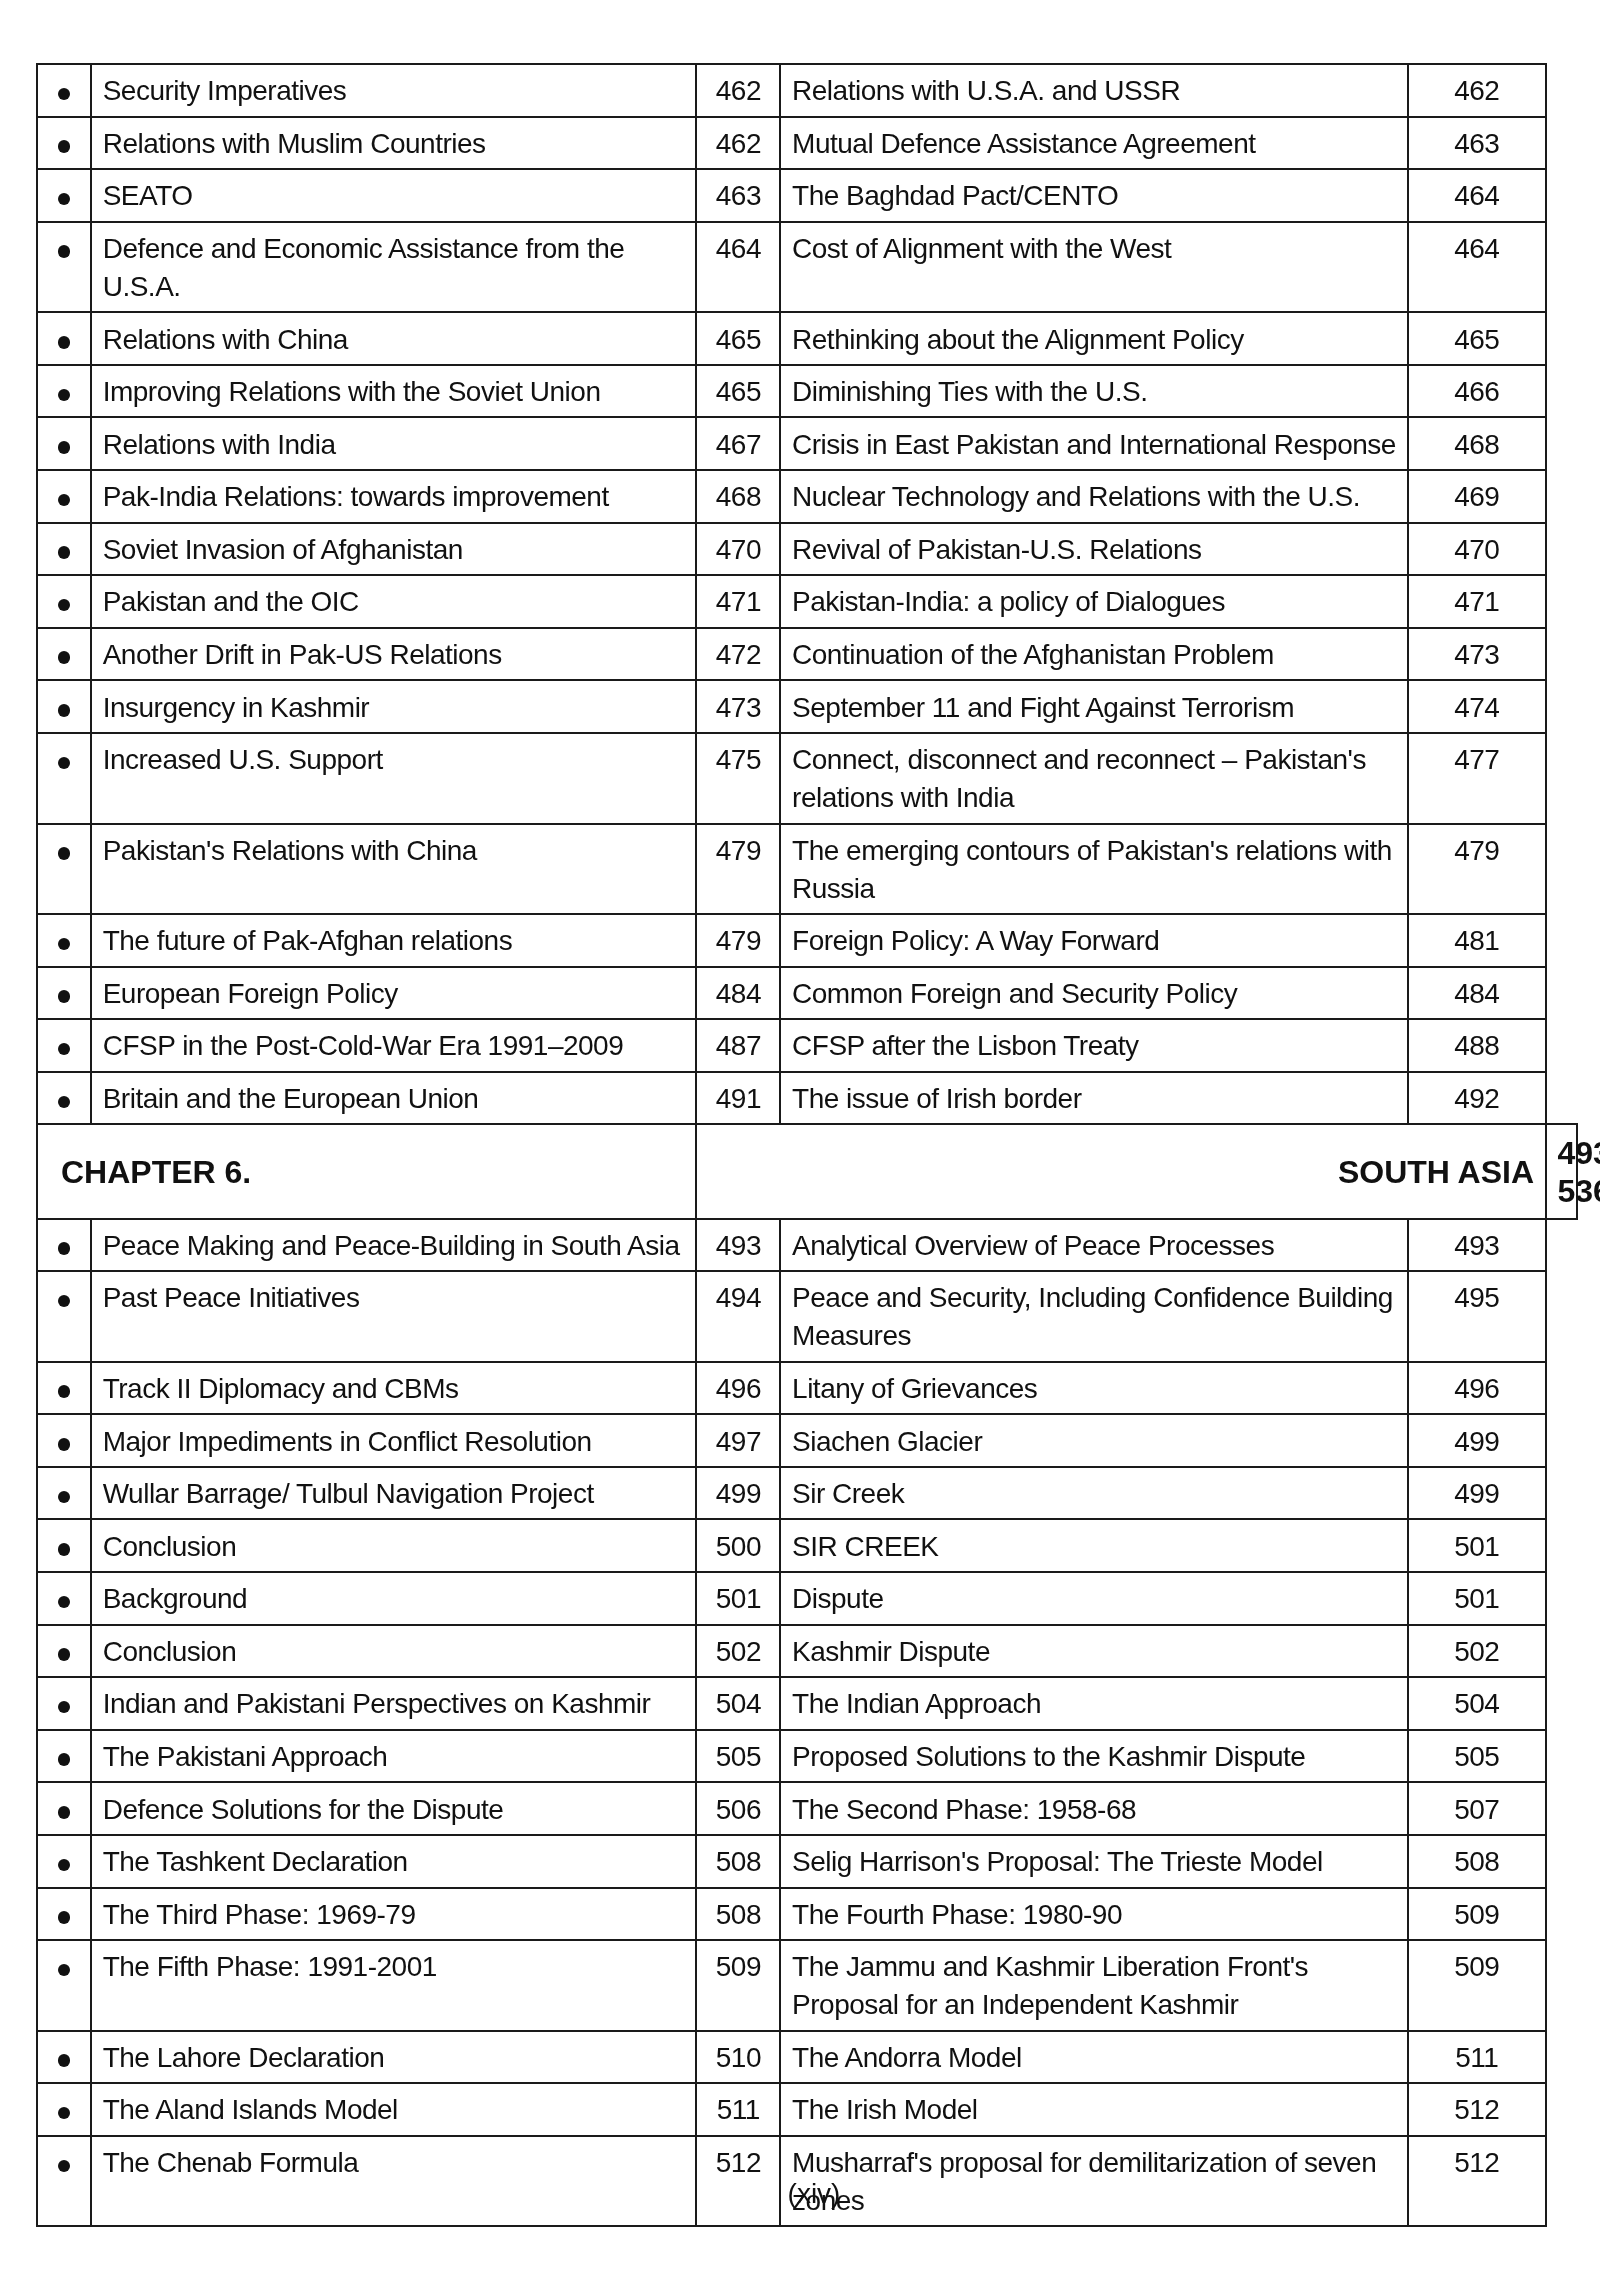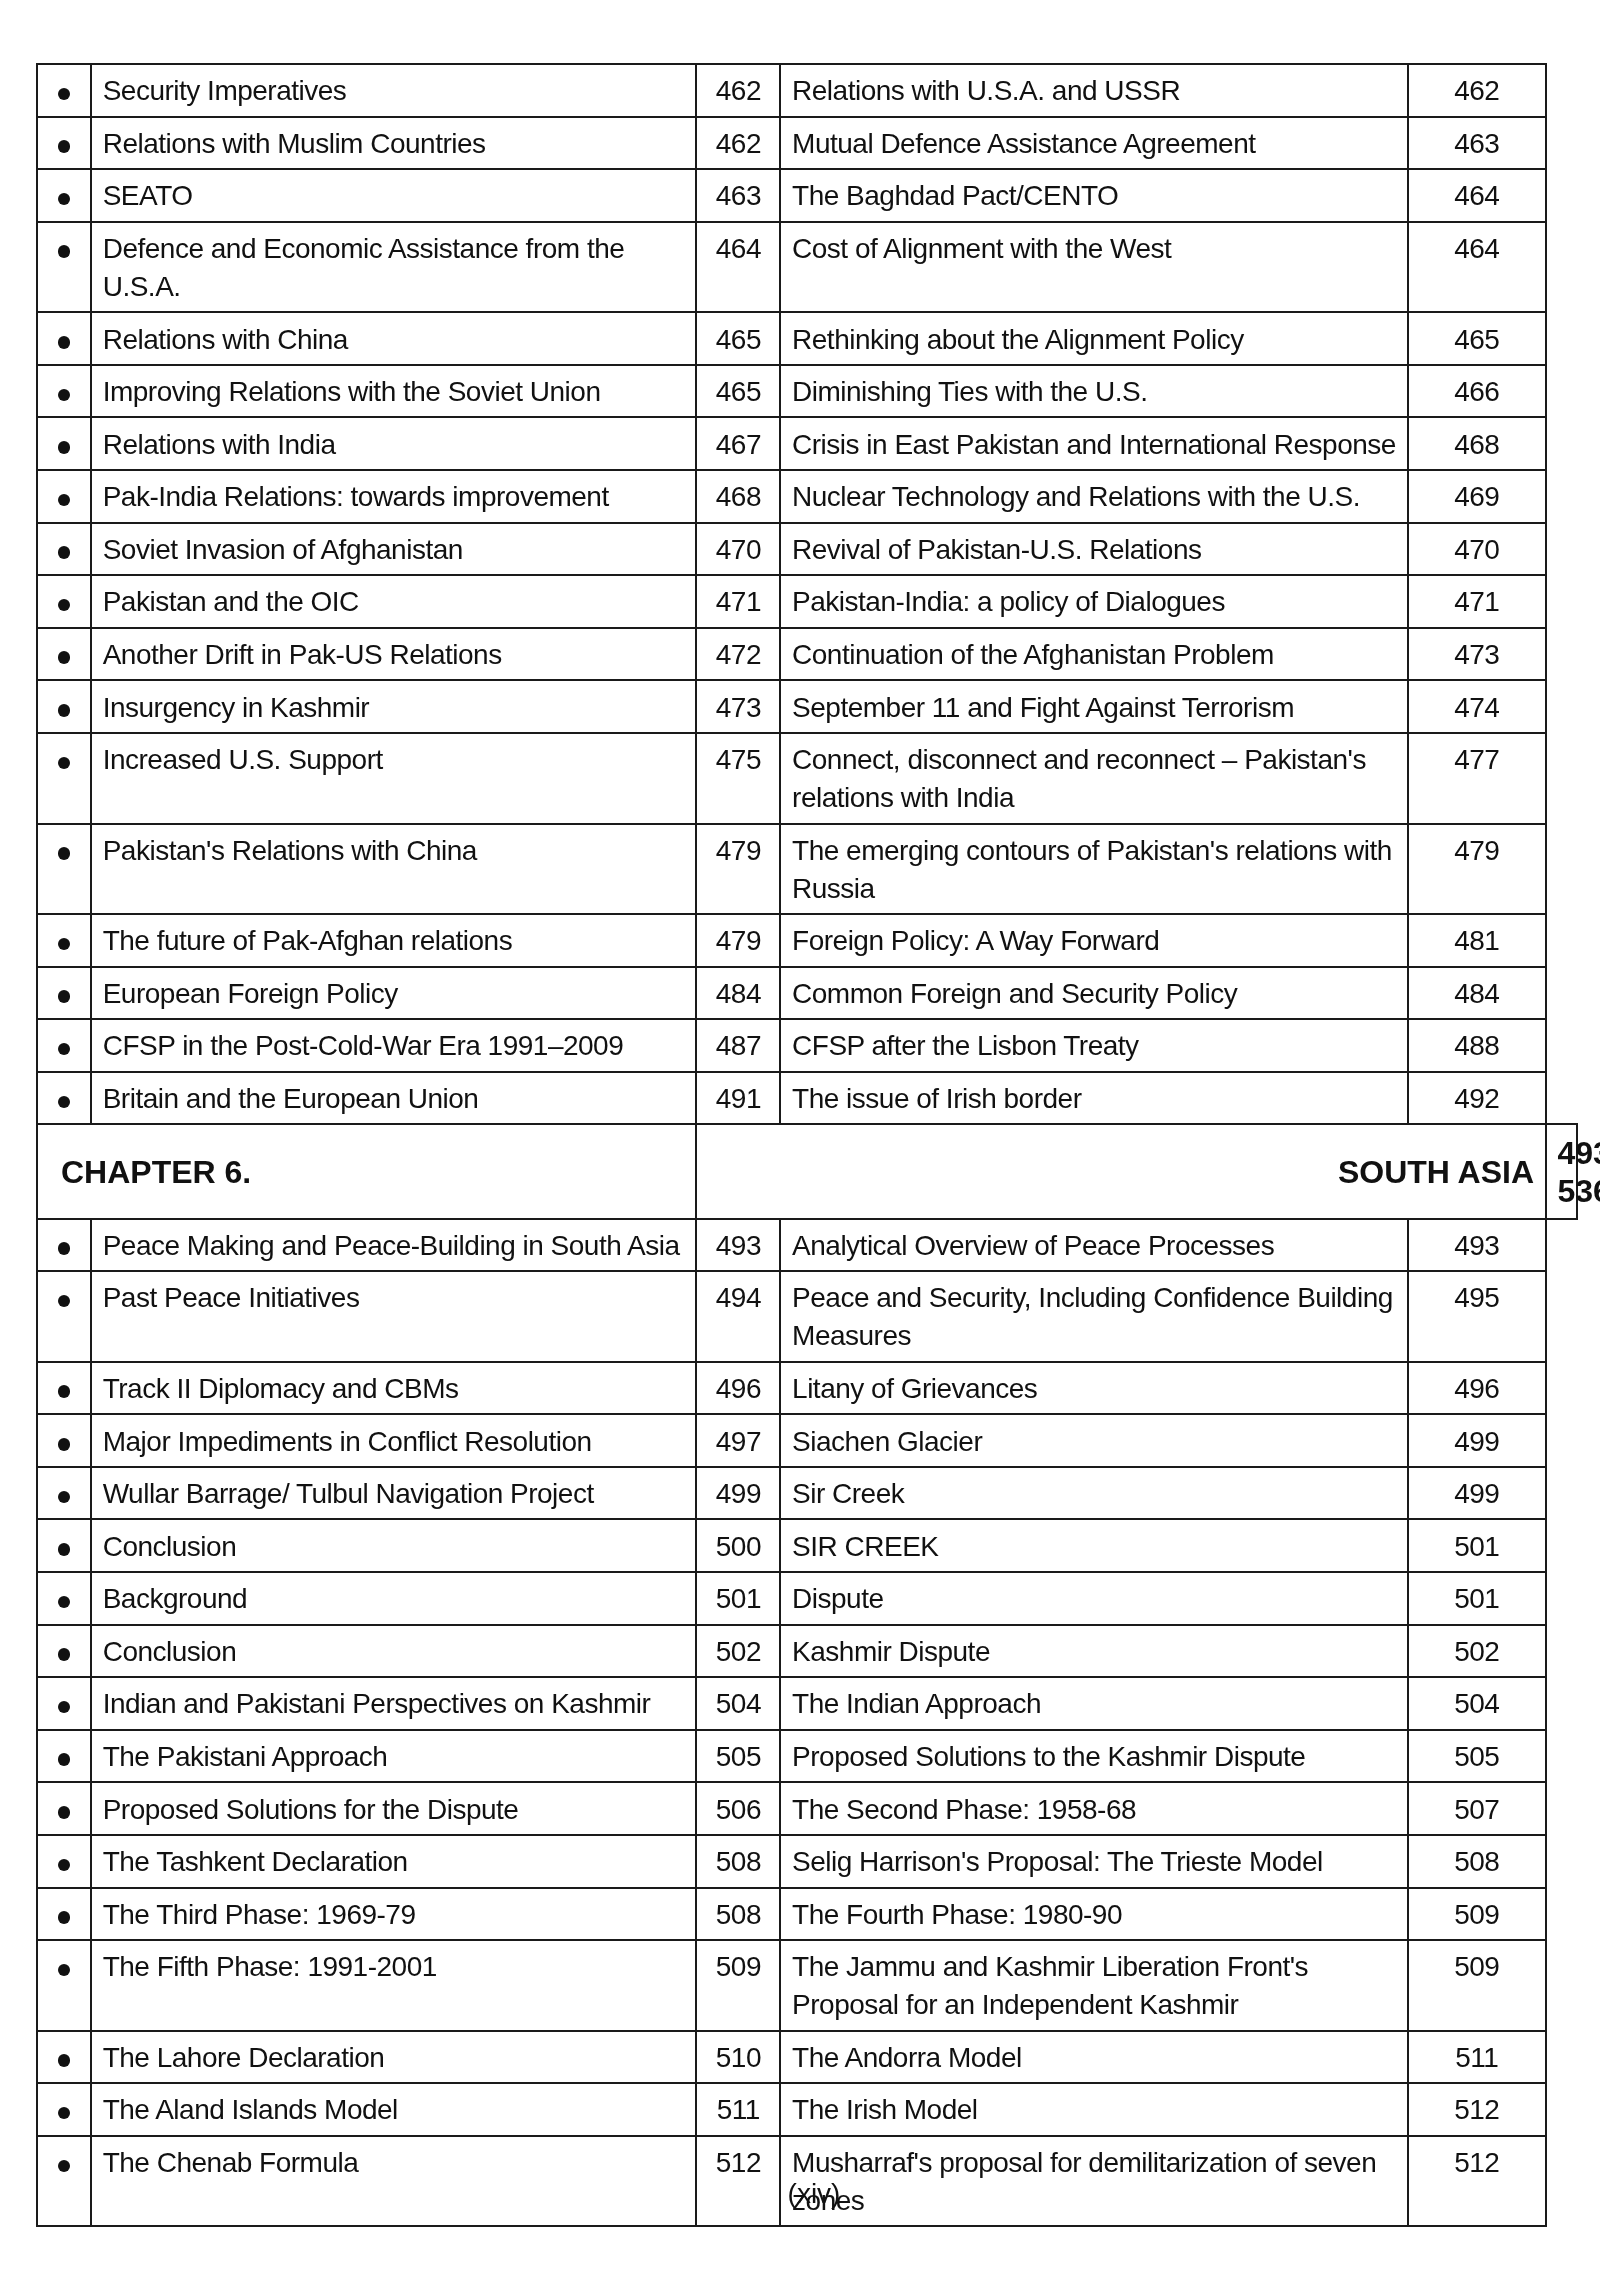--- a/index.html
+++ b/index.html
@@ -251,21 +251,21 @@
   <tr>
     <td class="bul"><span></span></td>
     <td class="lt"><span class="cond">The Pakistani Approach</span></td>
     <td class="lp"><span class="cond">505</span></td>
     <td class="rt"><span class="cond">Proposed Solutions to the Kashmir Dispute</span></td>
     <td class="rp"><span class="cond">505</span></td>
   </tr>
 
   <tr>
     <td class="bul"><span></span></td>
-    <td class="lt"><span class="cond">Proposed Solutions for the Dispute</span></td>
+    <td class="lt"><span class="cond">Defence Solutions for the Dispute</span></td>
     <td class="lp"><span class="cond">506</span></td>
     <td class="rt"><span class="cond">The Second Phase: 1958-68</span></td>
     <td class="rp"><span class="cond">507</span></td>
   </tr>
 
   <tr>
     <td class="bul"><span></span></td>
     <td class="lt"><span class="cond">The Tashkent Declaration</span></td>
     <td class="lp"><span class="cond">508</span></td>
     <td class="rt"><span class="cond">Selig Harrison's Proposal: The Trieste Model</span></td>

